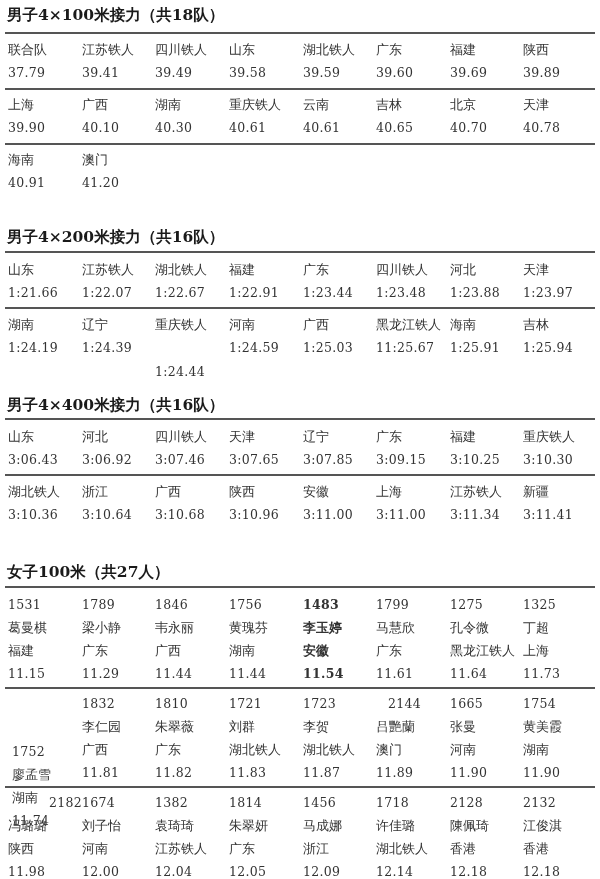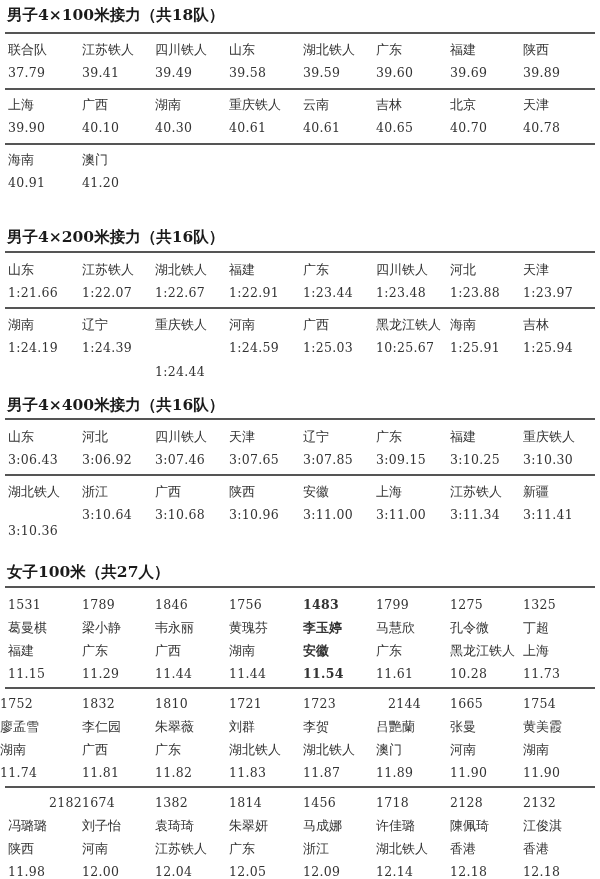--- a/index.html
+++ b/index.html
@@ -204,21 +204,21 @@
         <div class="cell" style="left: 229px;">
           <div class="line" style="height: 23px; line-height: 23px;">河南</div>
           <div class="line num" style="height: 23px; line-height: 23px;">1:24.59</div>
         </div>
         <div class="cell" style="left: 303px;">
           <div class="line" style="height: 23px; line-height: 23px;">广西</div>
           <div class="line num" style="height: 23px; line-height: 23px;">1:25.03</div>
         </div>
         <div class="cell" style="left: 376px;">
           <div class="line" style="height: 23px; line-height: 23px;">黑龙江铁人</div>
-          <div class="line num" style="height: 23px; line-height: 23px;">10:25.67</div>
+          <div class="line num" style="height: 23px; line-height: 23px;">11:25.67</div>
         </div>
         <div class="cell" style="left: 450px;">
           <div class="line" style="height: 23px; line-height: 23px;">海南</div>
           <div class="line num" style="height: 23px; line-height: 23px;">1:25.91</div>
         </div>
         <div class="cell" style="left: 523px;">
           <div class="line" style="height: 23px; line-height: 23px;">吉林</div>
           <div class="line num" style="height: 23px; line-height: 23px;">1:25.94</div>
         </div>
       </div>
@@ -257,21 +257,21 @@
           <div class="line num" style="height: 23px; line-height: 23px;">3:10.25</div>
         </div>
         <div class="cell" style="left: 523px;">
           <div class="line" style="height: 23px; line-height: 23px;">重庆铁人</div>
           <div class="line num" style="height: 23px; line-height: 23px;">3:10.30</div>
         </div>
       </div>
       <div class="grid-row" style="top: 86px;">
         <div class="cell" style="left: 8px;">
           <div class="line" style="height: 23px; line-height: 23px;">湖北铁人</div>
-          <div class="line num" style="height: 23px; line-height: 23px; margin-top: 16px;">3:10.36</div>
+          <div class="line num" style="height: 23px; line-height: 23px;">3:10.36</div>
         </div>
         <div class="cell" style="left: 82px;">
           <div class="line" style="height: 23px; line-height: 23px;">浙江</div>
           <div class="line num" style="height: 23px; line-height: 23px;">3:10.64</div>
         </div>
         <div class="cell" style="left: 155px;">
           <div class="line" style="height: 23px; line-height: 23px;">广西</div>
           <div class="line num" style="height: 23px; line-height: 23px;">3:10.68</div>
         </div>
         <div class="cell" style="left: 229px;">
@@ -335,31 +335,31 @@
         <div class="cell" style="left: 376px;">
           <div class="line num" style="height: 23px; line-height: 23px;">1799</div>
           <div class="line" style="height: 23px; line-height: 23px;">马慧欣</div>
           <div class="line" style="height: 23px; line-height: 23px;">广东</div>
           <div class="line num" style="height: 23px; line-height: 23px;">11.61</div>
         </div>
         <div class="cell" style="left: 450px;">
           <div class="line num" style="height: 23px; line-height: 23px;">1275</div>
           <div class="line" style="height: 23px; line-height: 23px;">孔令微</div>
           <div class="line" style="height: 23px; line-height: 23px;">黑龙江铁人</div>
-          <div class="line num" style="height: 23px; line-height: 23px;">10.28</div>
+          <div class="line num" style="height: 23px; line-height: 23px;">11.64</div>
         </div>
         <div class="cell" style="left: 523px;">
           <div class="line num" style="height: 23px; line-height: 23px;">1325</div>
           <div class="line" style="height: 23px; line-height: 23px;">丁超</div>
           <div class="line" style="height: 23px; line-height: 23px;">上海</div>
           <div class="line num" style="height: 23px; line-height: 23px;">11.73</div>
         </div>
       </div>
       <div class="grid-row" style="top: 131px;">
-        <div class="cell" style="left: 0;">
+        <div class="cell" style="left: 12px; margin-top: 48px;">
           <div class="line num" style="height: 23px; line-height: 23px;">1752</div>
           <div class="line" style="height: 23px; line-height: 23px;">廖孟雪</div>
           <div class="line" style="height: 23px; line-height: 23px;">湖南</div>
           <div class="line num" style="height: 23px; line-height: 23px;">11.74</div>
         </div>
         <div class="cell" style="left: 82px;">
           <div class="line num" style="height: 23px; line-height: 23px;">1832</div>
           <div class="line" style="height: 23px; line-height: 23px;">李仁园</div>
           <div class="line" style="height: 23px; line-height: 23px;">广西</div>
           <div class="line num" style="height: 23px; line-height: 23px;">11.81</div>

